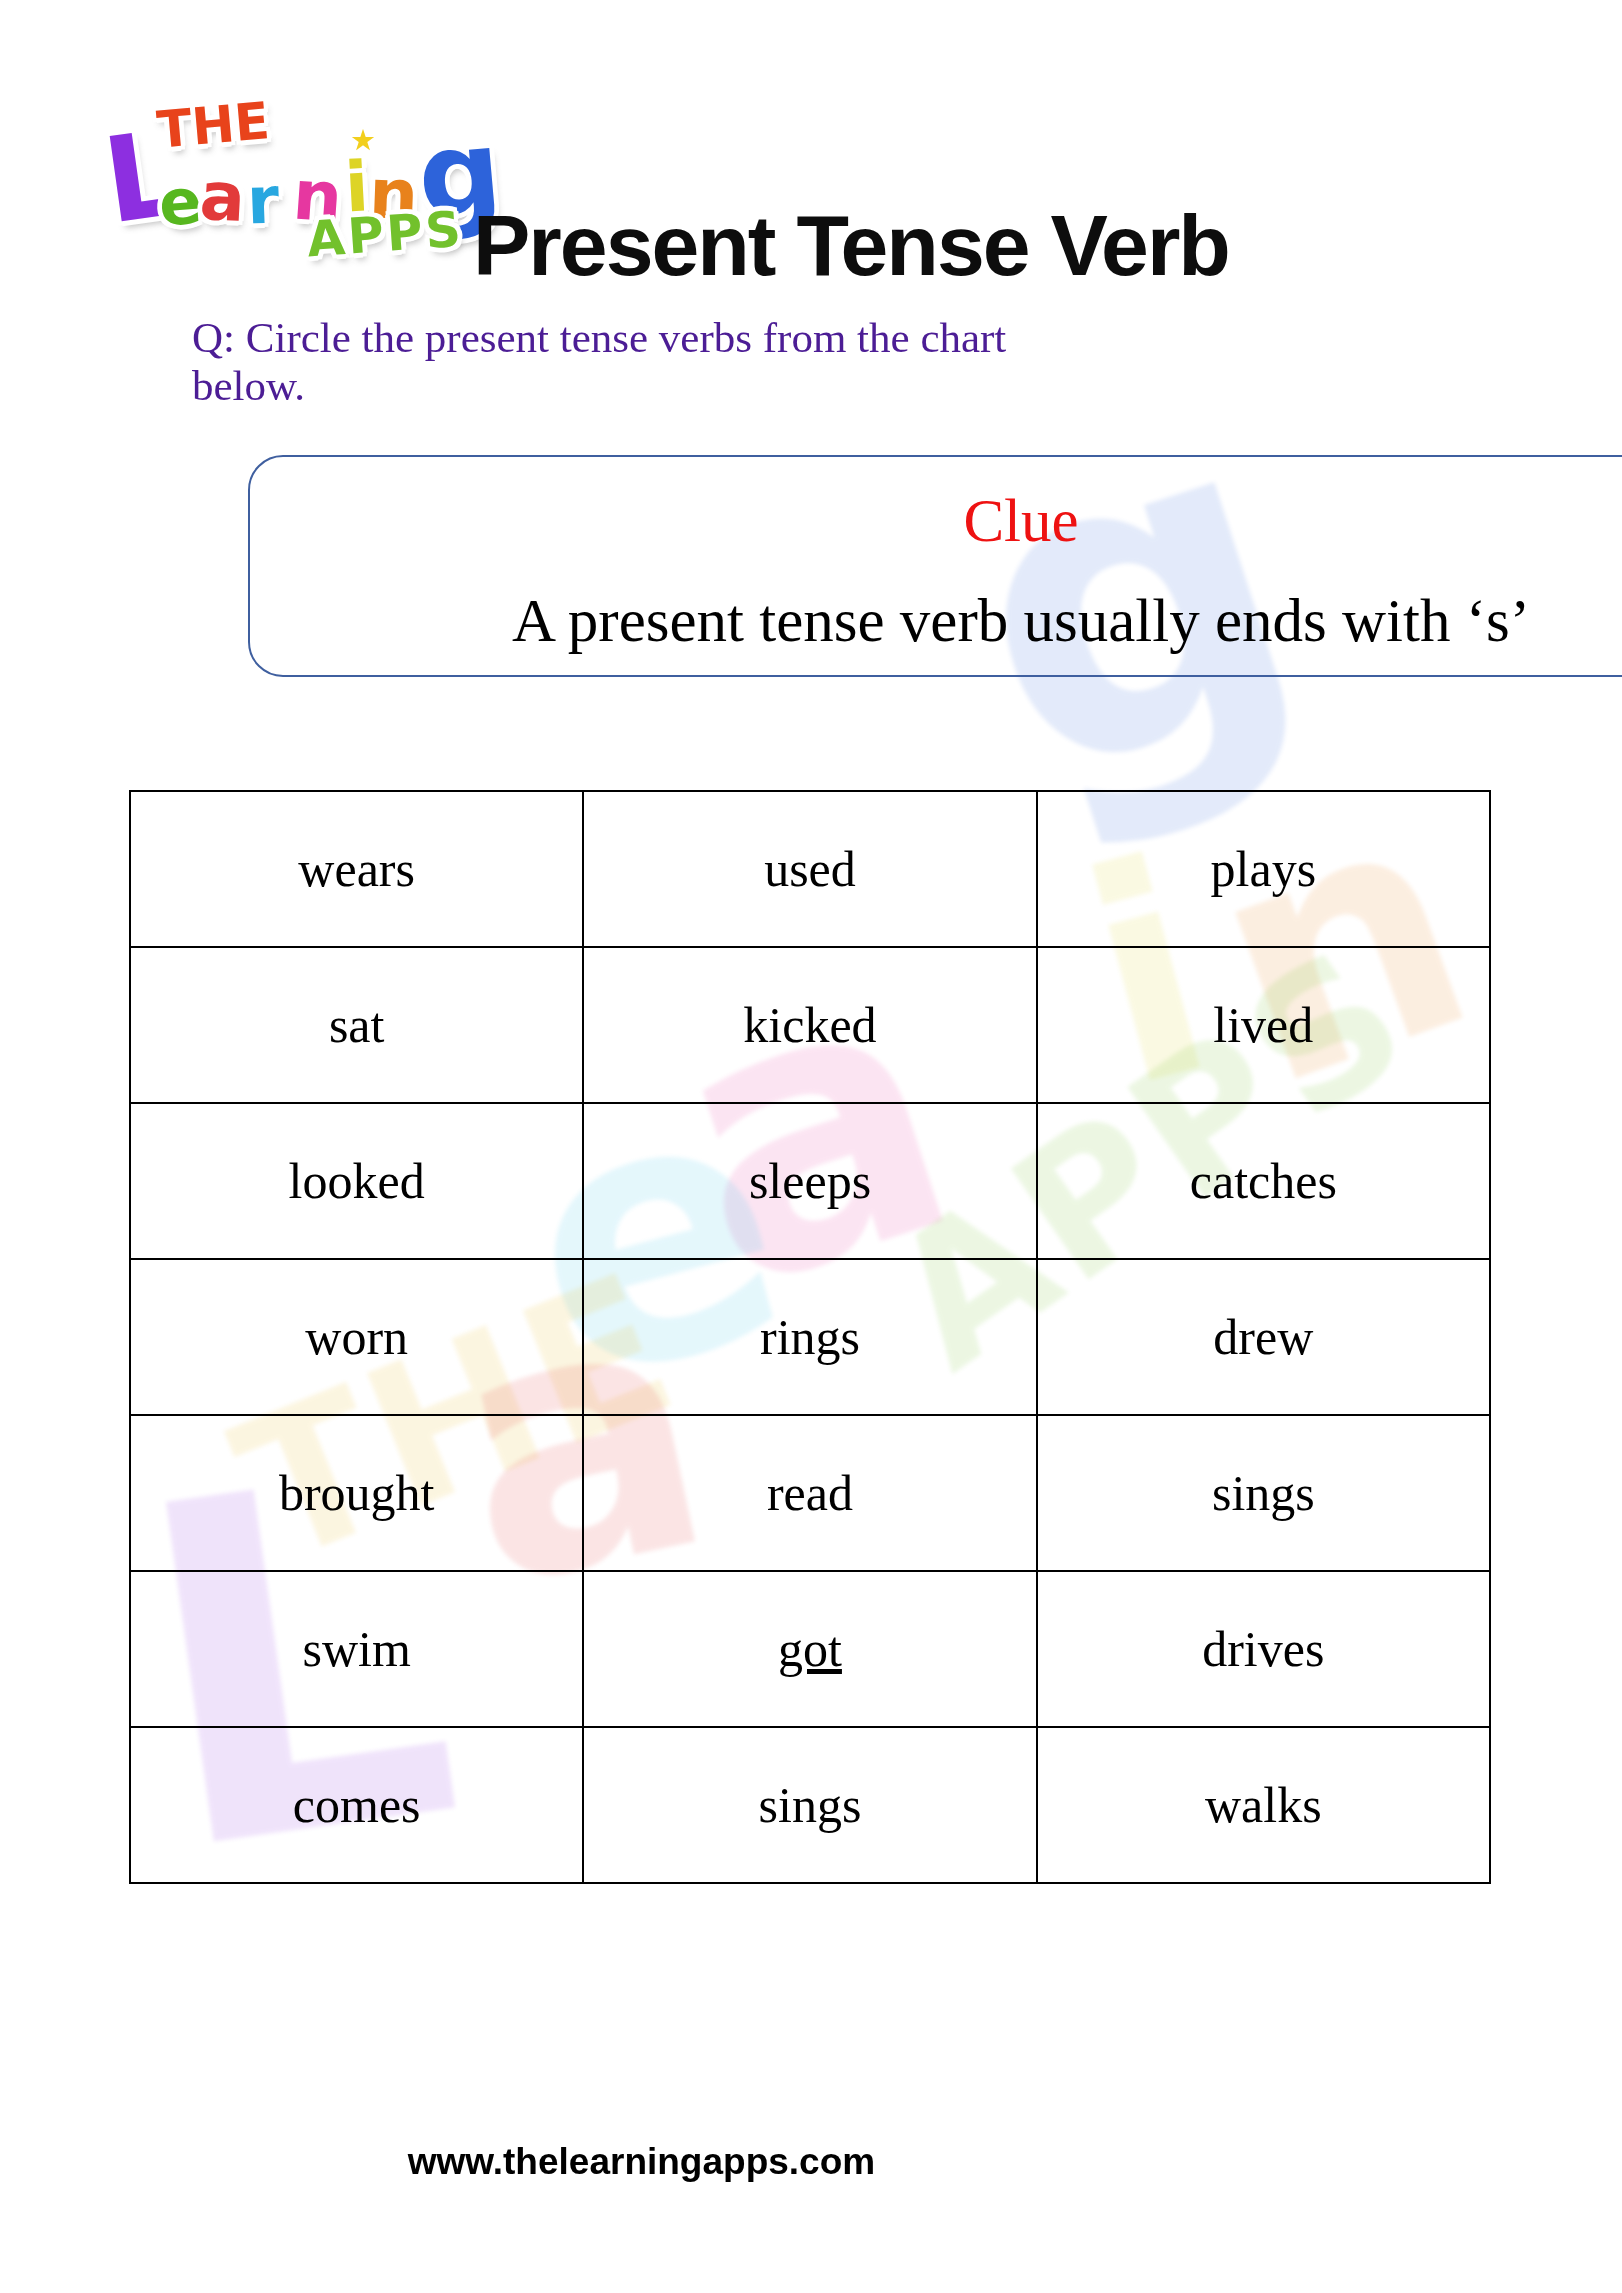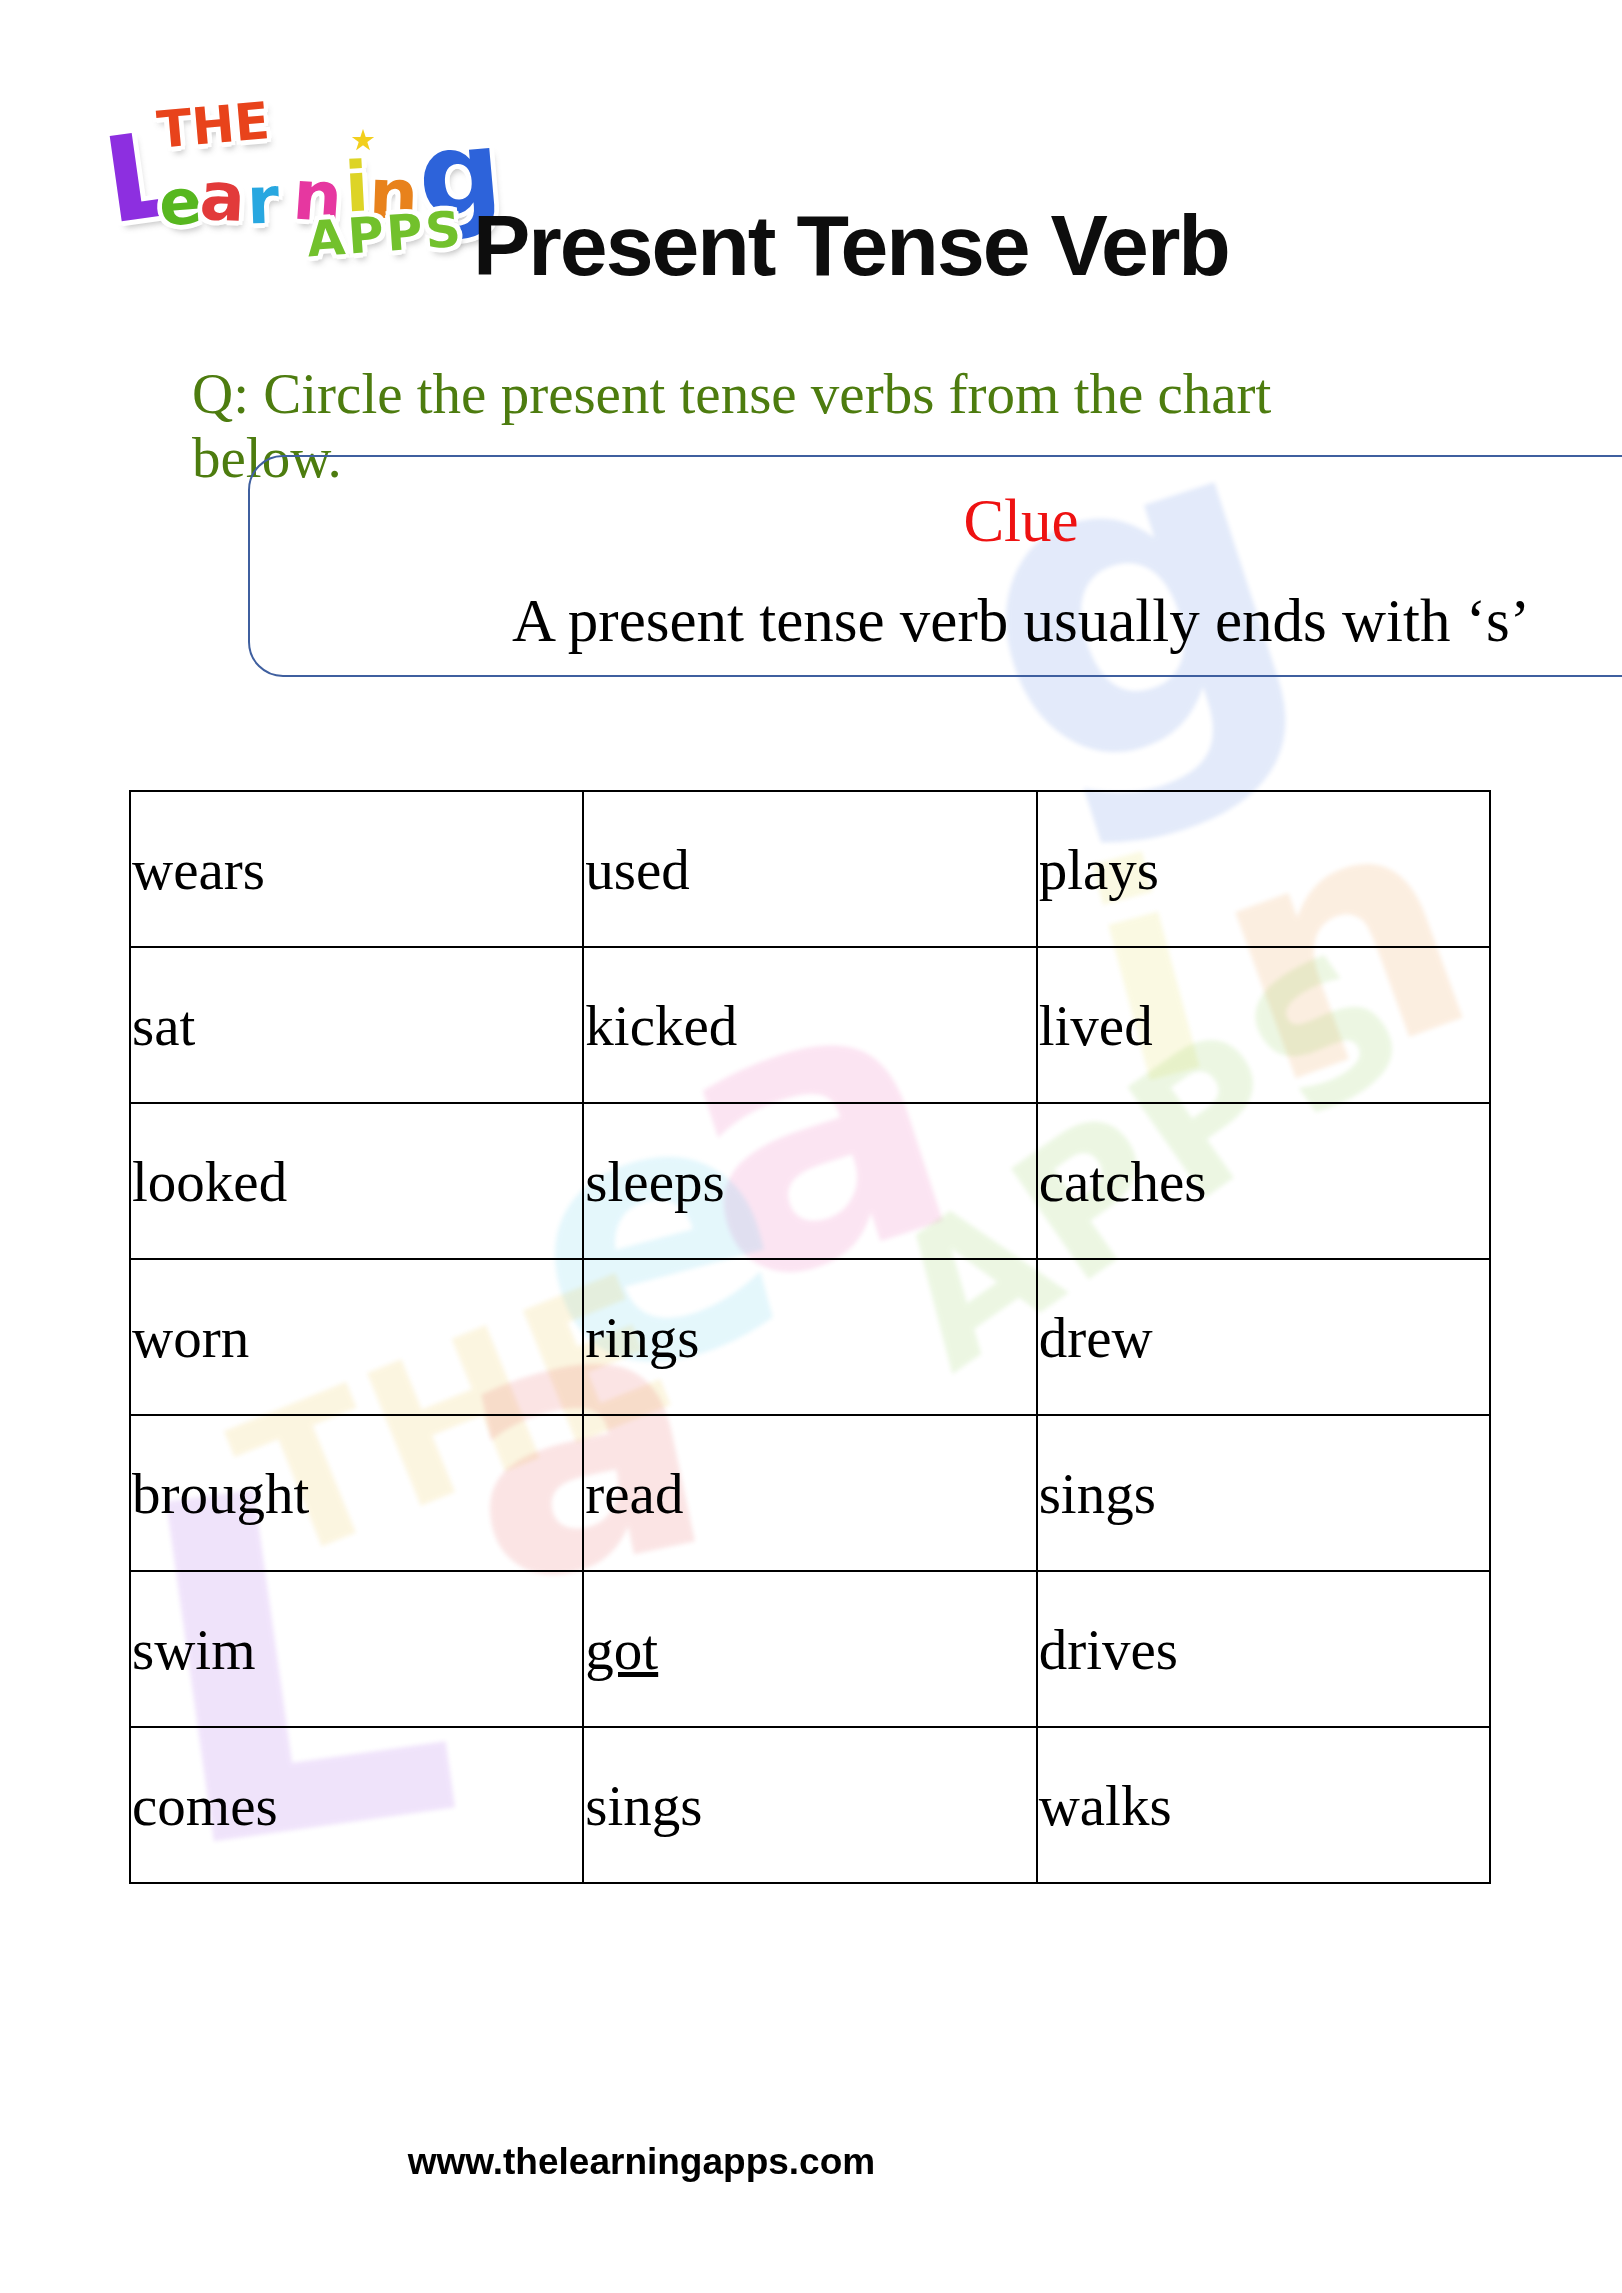--- a/index.html
+++ b/index.html
@@ -48,40 +48,40 @@
   .ll8 { left:315px; top:49px;  font-size:116px; transform:rotate(-5deg); }
 
   
   #title {
     position:absolute; left:473px; top:202px;
     font-family:"Liberation Sans", sans-serif; font-weight:bold;
     font-size:86px; letter-spacing:-2px; color:#0d0d0d; line-height:1;
   }
   #question {
     position:absolute; left:192px; top:314px; width:1274px;
-    font-size:57px; line-height:1.12; color:#4d7c0f;margin-top:48px;
+    font-size:43px; line-height:1.12; color:#4c1d95;
   }
 
   
   #clue-box {
     position:absolute; left:248px; top:455px; width:1546px; height:222px;
     border:2.9px solid #3f5f9f; border-radius:35px; box-sizing:border-box;
     text-align:center;
   }
   #clue-heading { margin-top:33px; font-size:61px; line-height:1; }
   #clue-text    { margin-top:39px; font-size:61px; line-height:1; color:#000; }
 
   
   #verb-table {
     position:absolute; left:129px; top:790px; width:1362px;
     border-collapse:collapse; table-layout:fixed;
   }
   #verb-table td {
-    border:2px solid #000; height:152px; text-align:left; vertical-align:middle;
-    font-size:57px; color:#000; background:transparent;
+    border:2px solid #000; height:152px; text-align:center; vertical-align:middle;
+    font-size:50px; color:#000; background:transparent;
   }
 
   
   #footer {
     position:absolute; left:0; top:2141px; width:1283px; text-align:center;
     font-family:"Liberation Sans", sans-serif; font-weight:bold; font-size:37px; color:#000;
   }
 </style>
 </head>
 <body>

